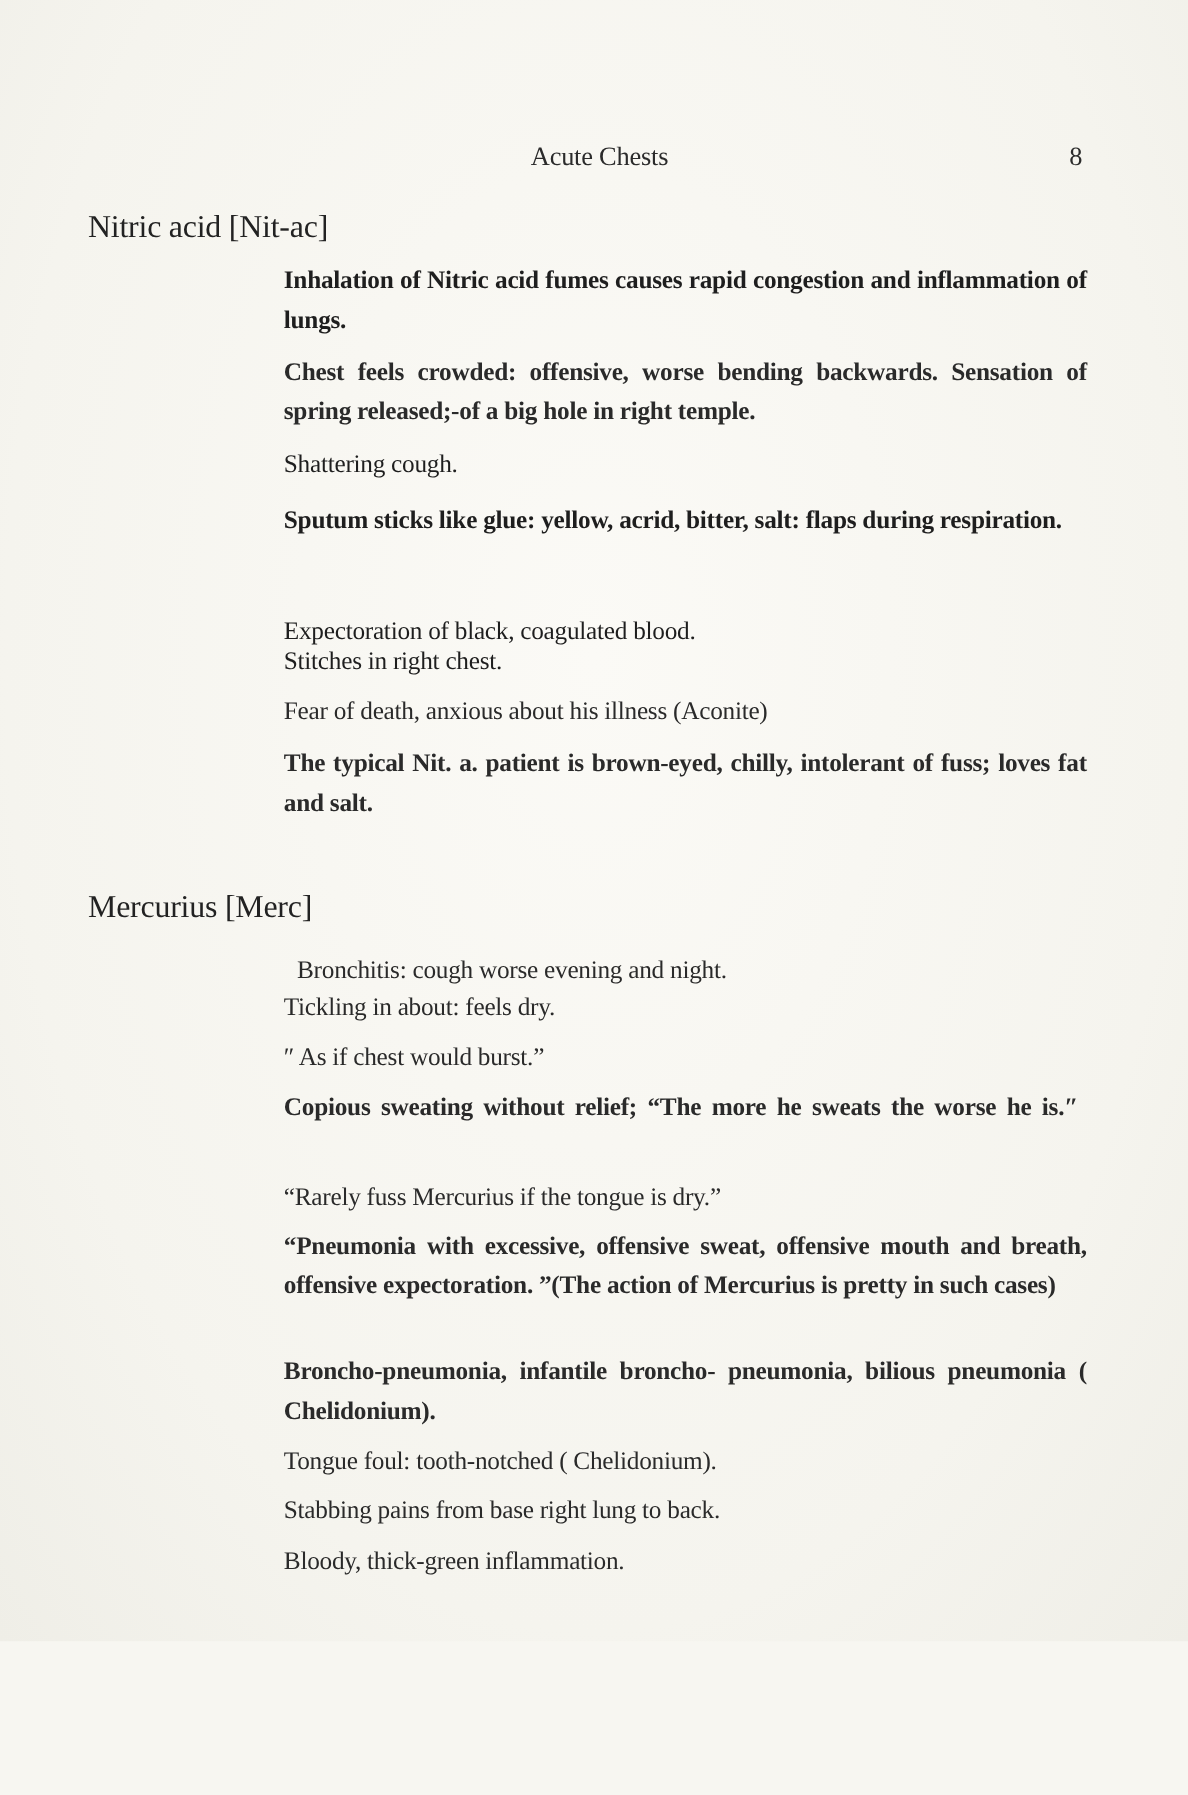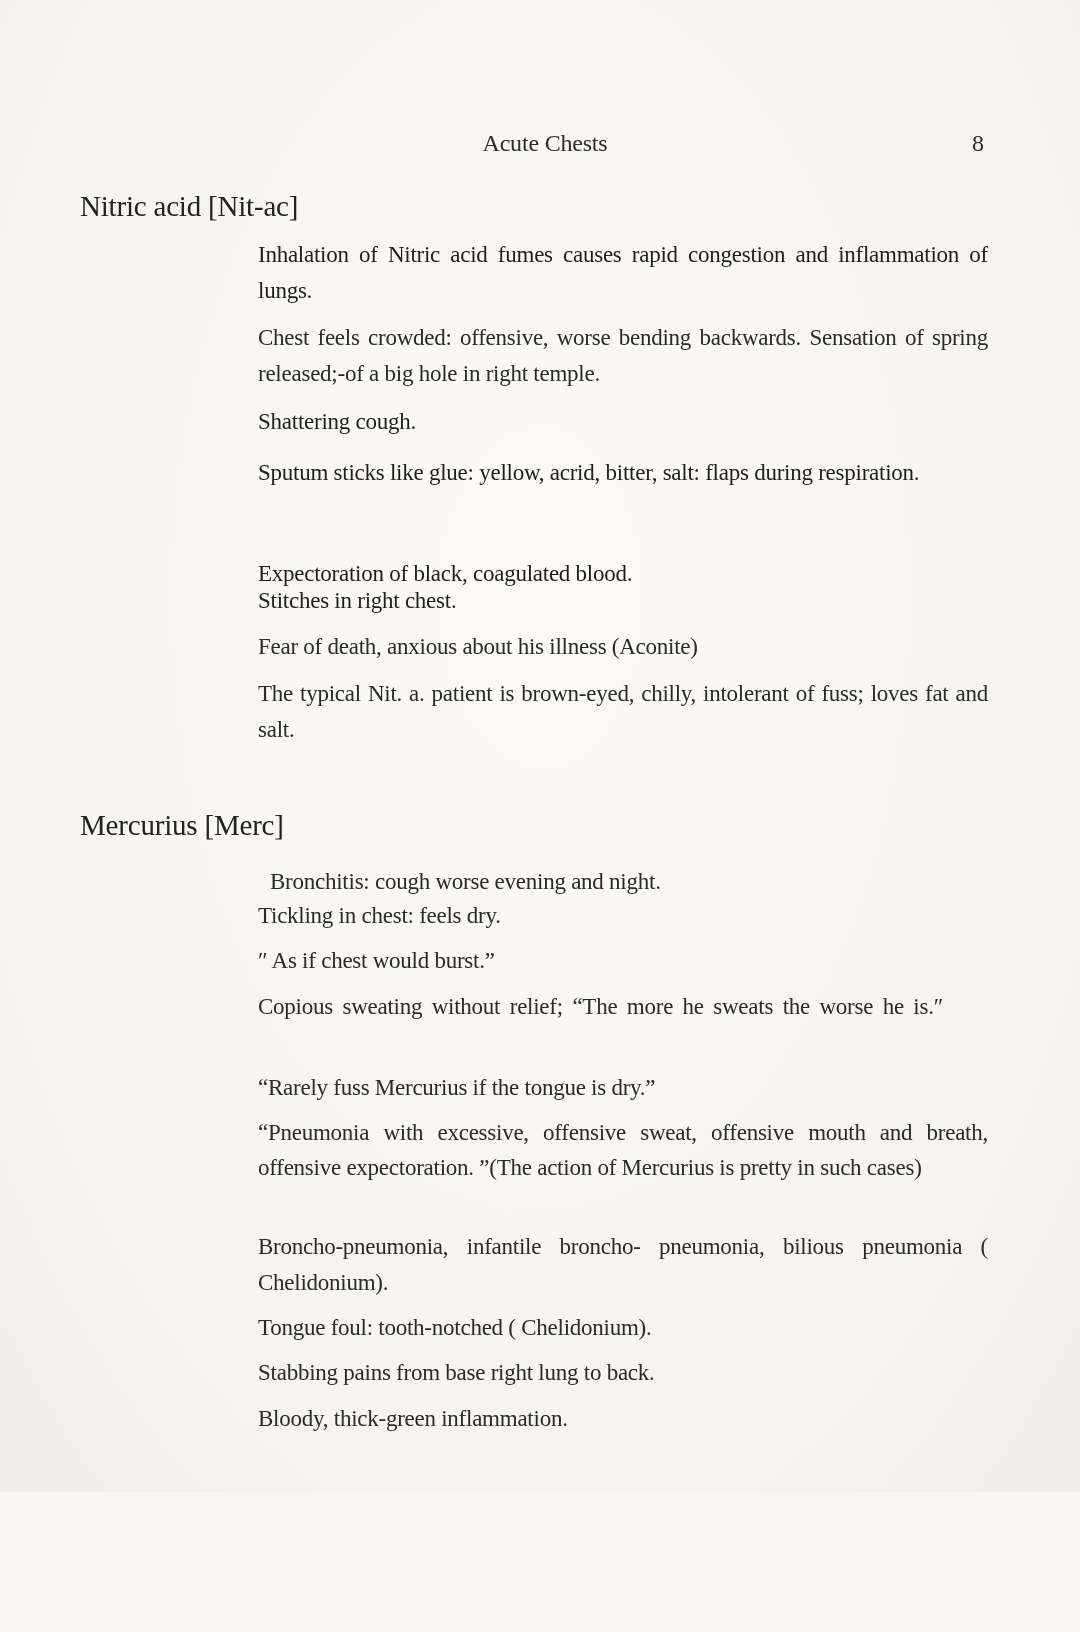--- a/index.html
+++ b/index.html
@@ -70,20 +70,21 @@
       left: 0;
       width: 730px;
       font-size: 23px;
       line-height: 36px;
       color: #2a2a2a;
       letter-spacing: -0.25px;
     }
     .entry.justify {
       text-align: justify;
       text-align-last: left;
+      font-weight: bold;
     }
     .entry.dark {
       color: #1e1e1e;
     }
   </style>
 </head>
 <body>
 
 <div class="page">
 
@@ -103,21 +104,21 @@
       <p class="entry dark" style="top:583px;margin:0;">Stitches in right chest.</p>
       <p class="entry" style="top:629px;margin:0;">Fear of death, anxious about his illness (Aconite)</p>
       <p class="entry justify" style="top:676px;margin:0;">The typical Nit. a. patient is brown-eyed, chilly, intolerant of fuss; loves fat and salt.</p>
     </div>
   </section>
 
   <section class="remedy" style="top:0;">
     <div class="remedy-heading" style="top:809px;">Mercurius [Merc]</div>
     <div class="entries" style="top:0;">
       <p class="entry" style="top:852px;margin:12px;">Bronchitis: cough worse evening and night.</p>
-      <p class="entry" style="top:898px;margin:0;">Tickling in chest: feels dry.</p>
+      <p class="entry" style="top:898px;margin:0;">Tickling in about: feels dry.</p>
       <p class="entry" style="top:943px;margin:0;">″ As if chest would burst.”</p>
       <p class="entry justify" style="top:989px;margin:0;word-spacing:4px;">Copious sweating without relief; “The more he sweats the worse he is.″</p>
       <p class="entry" style="top:1070px;margin:0;">“Rarely fuss Mercurius if the tongue is dry.”</p>
       <p class="entry justify" style="top:1115px;margin:0;line-height:35px;">“Pneumonia with excessive, offensive sweat, offensive mouth and breath, offensive expectoration. ”(The action of Mercurius is pretty in such cases)</p>
       <p class="entry justify" style="top:1229px;margin:0;">Broncho-pneumonia, infantile broncho- pneumonia, bilious pneumonia ( Chelidonium).</p>
       <p class="entry" style="top:1310px;margin:0;">Tongue foul: tooth-notched ( Chelidonium).</p>
       <p class="entry" style="top:1355px;margin:0;">Stabbing pains from base right lung to back.</p>
       <p class="entry" style="top:1401px;margin:0;">Bloody, thick-green inflammation.</p>
     </div>
   </section>

